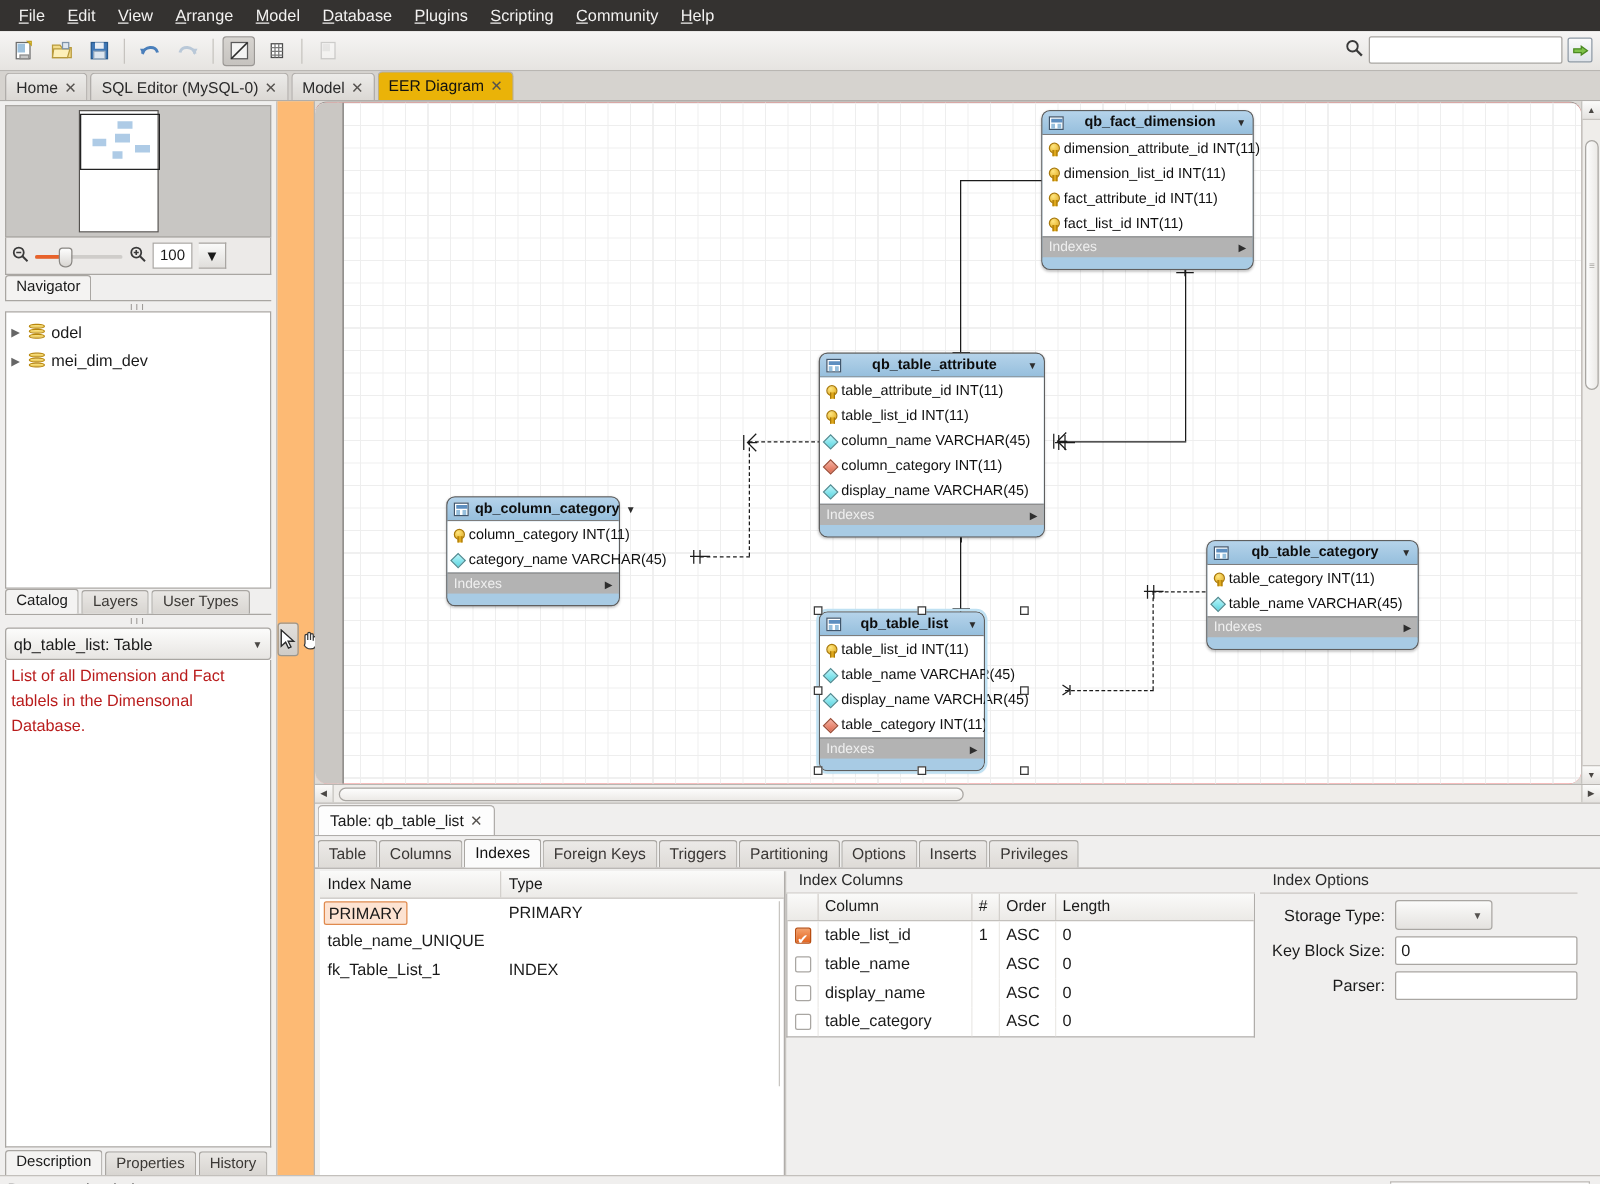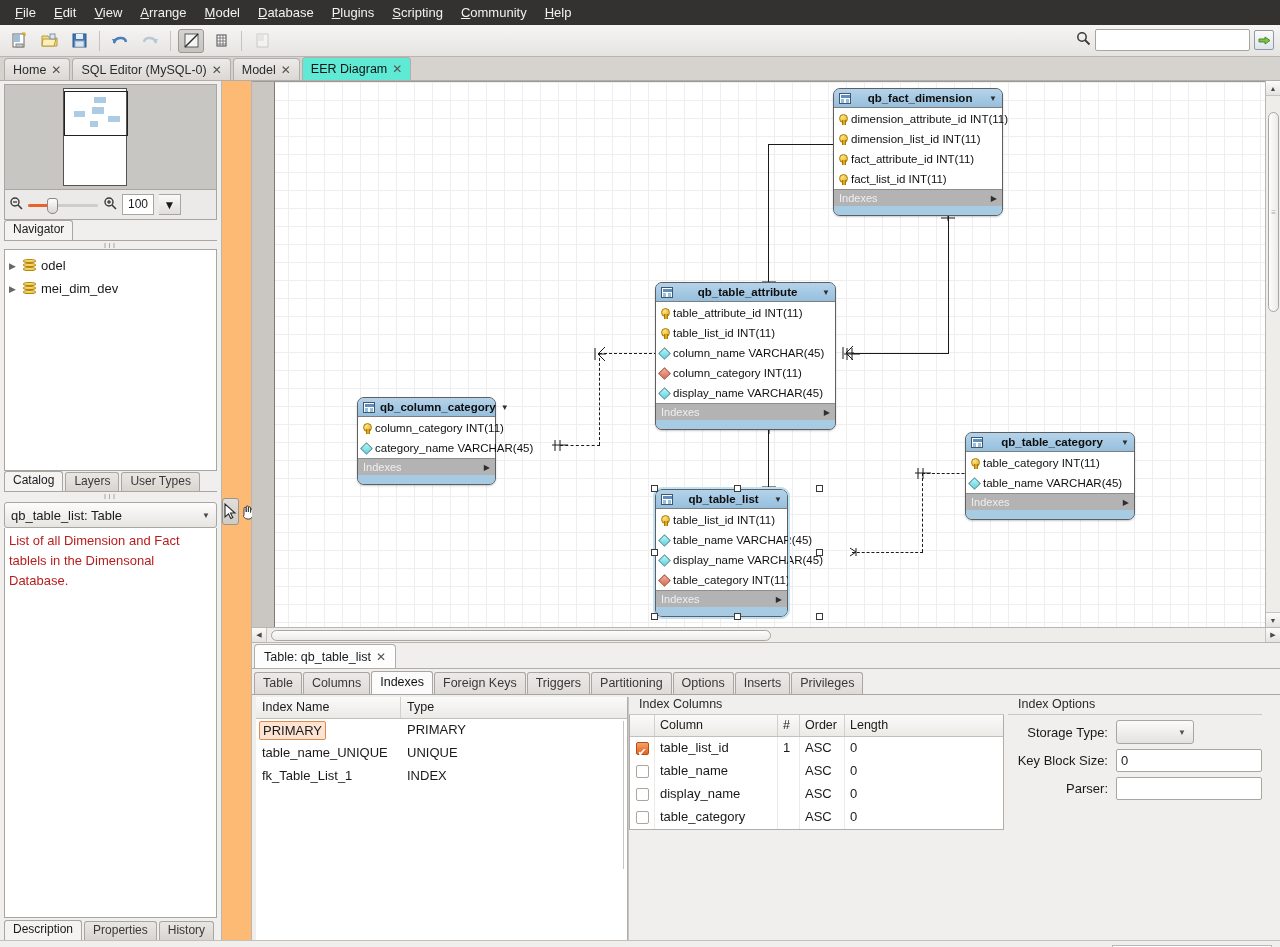--- a/index.html
+++ b/index.html
@@ -89,21 +89,21 @@
     margin-right: 2px;
     background: linear-gradient(to bottom,#ecebe9,#dbd8d4);
     border: 1px solid #b0adaa;
     border-bottom: none;
     border-radius: 4px 4px 0 0;
     font-size: 12.5px;
     color: #2a2a2a;
     gap: 5px;
   }
   .mtab.active {
-    background: #5eead4;
+    background: #eab308;
     height: 23px;
     color: #111;
   }
   .mtab .x { font-size: 12px; color: #55524f; }
 
   
   #workarea {
     display: flex;
     height: 859px;
   }
@@ -254,20 +254,21 @@
     background: #dedbd7;
     position: relative;
   }
   #canvasrow { flex: 0 0 546px; display: flex; }
   #canvasouter {
     flex: 1;
     position: relative;
     overflow: hidden;
     background: #ef4444;
     border-top: 1px solid #9d9a96;
+    border-radius: 10px;
   }
   #canvasgutter {
     position: absolute; left: 0; top: 0; width: 23px; height: 100%;
     background: #cac7c3;
     border-right: 1px solid #7e7b78;
     z-index: 6;
   }
   #grid {
     position: absolute; left: 0; top: 0; right: 0; bottom: 0;
     background-color: #ffffff;
@@ -1045,21 +1046,20 @@
             <div style="width:145px;">Index Name</div>
             <div style="flex:1;border-right:none;">Type</div>
           </div>
           <div id="idxrows">
               <div class="lrow">
                 <div class="c1"><span class="cellsel">PRIMARY</span></div>
                 <div class="c2">PRIMARY</div>
               </div>
               <div class="lrow">
                 <div class="c1"><span>table_name_UNIQUE</span></div>
-                <div class="c2">UNIQUE</div>
               </div>
               <div class="lrow">
                 <div class="c1"><span>fk_Table_List_1</span></div>
                 <div class="c2">INDEX</div>
               </div>
             </div>
         </div>
         <div id="idxvsep"></div>
 
         <div id="idxcols">

